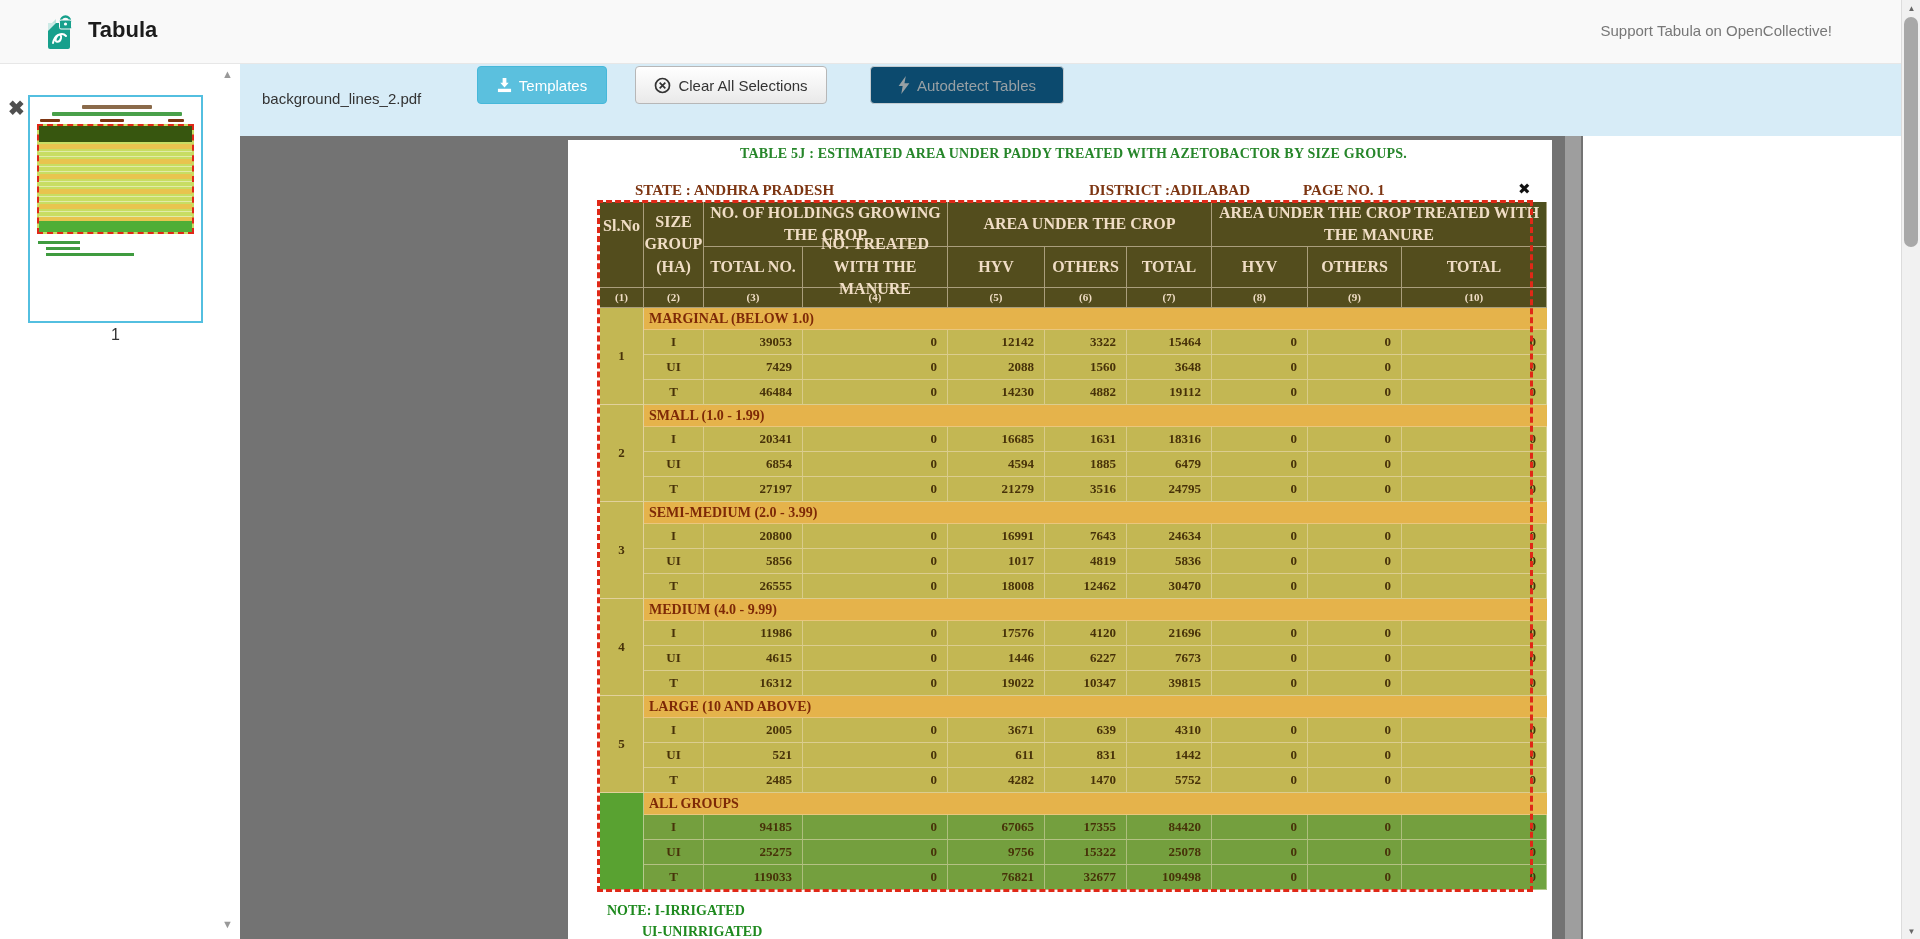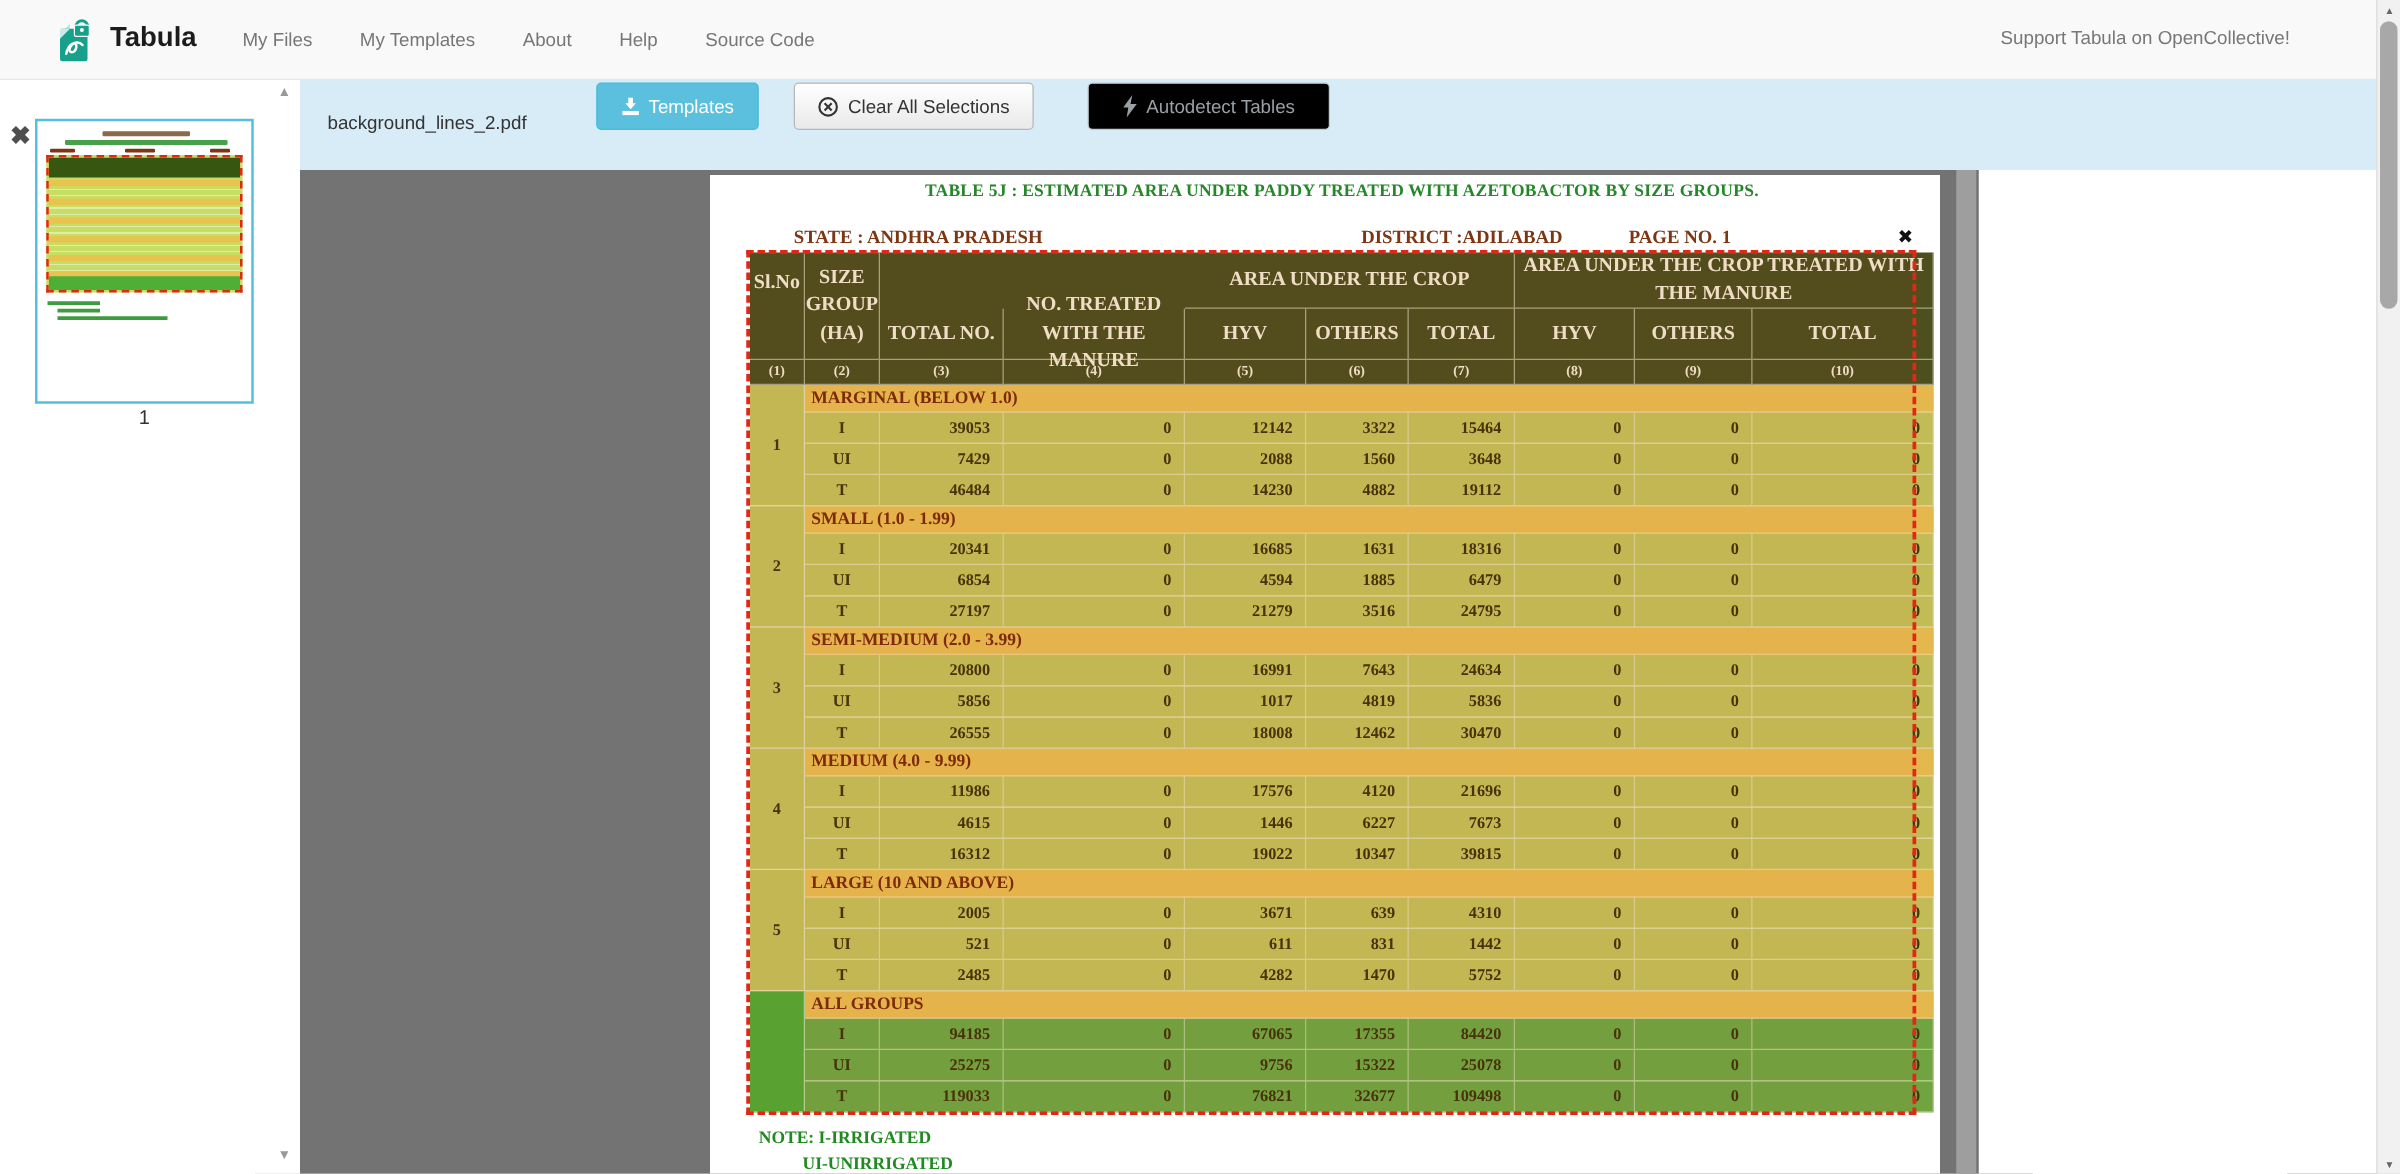--- a/index.html
+++ b/index.html
@@ -35,21 +35,21 @@
                font-size:16px;color:#333;}
 
   
   .toolbar{position:absolute;left:240px;top:64px;width:1680px;height:72px;background:#d7ecf7;}
   .filename{position:absolute;left:22px;top:26px;font-size:15px;color:#333;}
   .btn{position:absolute;top:2px;height:38px;border-radius:4px;font-size:15px;display:flex;
        align-items:center;justify-content:center;gap:7px;cursor:pointer;box-sizing:border-box;
        font-family:"Liberation Sans",sans-serif;border:1px solid transparent;padding:0 14px;}
   .btn-templates{left:237px;width:130px;background:#5bc0de;border-color:#46b8da;color:#fff;}
   .btn-clear{left:395px;width:192px;background:linear-gradient(#ffffff,#e9e9e9);border-color:#b7b7b7;color:#333;align-items:center;}
-  .btn-auto{left:630px;width:194px;background:#000000;border-color:#c3cbd0;color:#98a0a4;cursor:default;}
+  .btn-auto{left:630px;width:194px;background:#0c4a6e;border-color:#c3cbd0;color:#98a0a4;cursor:default;}
   .btn-export{left:1303px;width:314px;background:#47a447;border-color:#398439;color:#fff;}
 
   
   .pdf-area{position:absolute;left:240px;top:136px;width:1343px;height:803px;background:#737373;overflow:hidden;}
   .pdf-scroll{position:absolute;left:1325px;top:0;width:16px;height:803px;background:#9e9e9e;cursor:pointer;}
   .page{position:absolute;left:328px;top:4px;width:984px;height:900px;background:#fff;}
 
   .pdf-serif{font-family:"Liberation Serif",serif;font-weight:bold;}
   .pdf-title{position:absolute;left:32px;top:6px;width:947px;text-align:center;font-size:14px;
              letter-spacing:.2px;color:#26862a;}
@@ -105,27 +105,20 @@
   <svg class="logo" viewBox="0 0 32 38">
     <polygon points="2,14 10,6 10,14" fill="#bfe3dd"></polygon>
     <rect x="2" y="10" width="22" height="26" rx="2" fill="#17a08c"></rect>
     <polygon points="2,10 10,10 2,18" fill="#cdeae6"></polygon>
     <path d="M24 8 a4.5 4.5 0 0 0 -9 0" fill="none" stroke="#17a08c" stroke-width="2.4"></path>
     <rect x="13.5" y="7" width="12" height="9" rx="1.5" fill="#17a08c" stroke="#f9f9f9" stroke-width="1"></rect>
     <circle cx="19.5" cy="11" r="1.6" fill="#fff"></circle>
     <path d="M7 30 C9 21 16 19 15 25 C14 30 8 30 10 25 C11.5 21 17 19.5 20 23" fill="none" stroke="#fff" stroke-width="2" stroke-linecap="round"></path>
   </svg>
   <div class="brand">Tabula</div>
-  <div class="nav-items">
-      <div class="nav-item">My Files</div>
-      <div class="nav-item">My Templates</div>
-      <div class="nav-item">About</div>
-      <div class="nav-item">Help</div>
-      <div class="nav-item">Source Code</div>
-    </div>
   <div class="support">Support Tabula on OpenCollective!</div>
 </div>
 
 <div class="sidebar">
   <div class="sb-up">▲</div>
   <div class="file-x">✖</div>
 
   <div class="thumb">
     <div class="t-line" style="left:52px;top:8px;width:70px;background:#8a6a4a;"></div>
     <div class="t-line" style="left:22px;top:15px;width:130px;background:#49a04a;"></div>
@@ -183,20 +176,21 @@
   <div class="page">
     <div class="pdf-title pdf-serif">TABLE 5J : ESTIMATED AREA UNDER PADDY  TREATED WITH AZETOBACTOR BY SIZE GROUPS.</div>
     <div class="pdf-state pdf-serif">STATE : ANDHRA PRADESH</div>
     <div class="pdf-district pdf-serif">DISTRICT :ADILABAD</div>
     <div class="pdf-pageno pdf-serif">PAGE NO. 1</div>
 
     <div class="ptable">
       <div class="thead">
           <div class="hcell top" style="grid-area: 1 / 1 / 3;">Sl.No</div>
           <div class="hcell" style="grid-area: 1 / 2 / 3;">SIZE<br>GROUP<br>(HA)</div>
+          <div class="hcell" style="grid-area: 1 / 3 / auto / 5;">NO. OF HOLDINGS GROWING THE CROP</div>
           <div class="hcell" style="grid-area: 1 / 5 / auto / 8;">AREA UNDER THE CROP</div>
           <div class="hcell" style="grid-area: 1 / 8 / auto / 11;">AREA UNDER THE CROP TREATED WITH THE  MANURE</div>
           <div class="hcell" style="grid-area: 2 / 3;">TOTAL NO.</div>
           <div class="hcell" style="grid-area: 2 / 4;">NO. TREATED WITH THE  MANURE</div>
           <div class="hcell" style="grid-area: 2 / 5;">HYV</div>
           <div class="hcell" style="grid-area: 2 / 6;">OTHERS</div>
           <div class="hcell" style="grid-area: 2 / 7;">TOTAL</div>
           <div class="hcell" style="grid-area: 2 / 8;">HYV</div>
           <div class="hcell" style="grid-area: 2 / 9;">OTHERS</div>
           <div class="hcell" style="grid-area: 2 / 10;">TOTAL</div>

